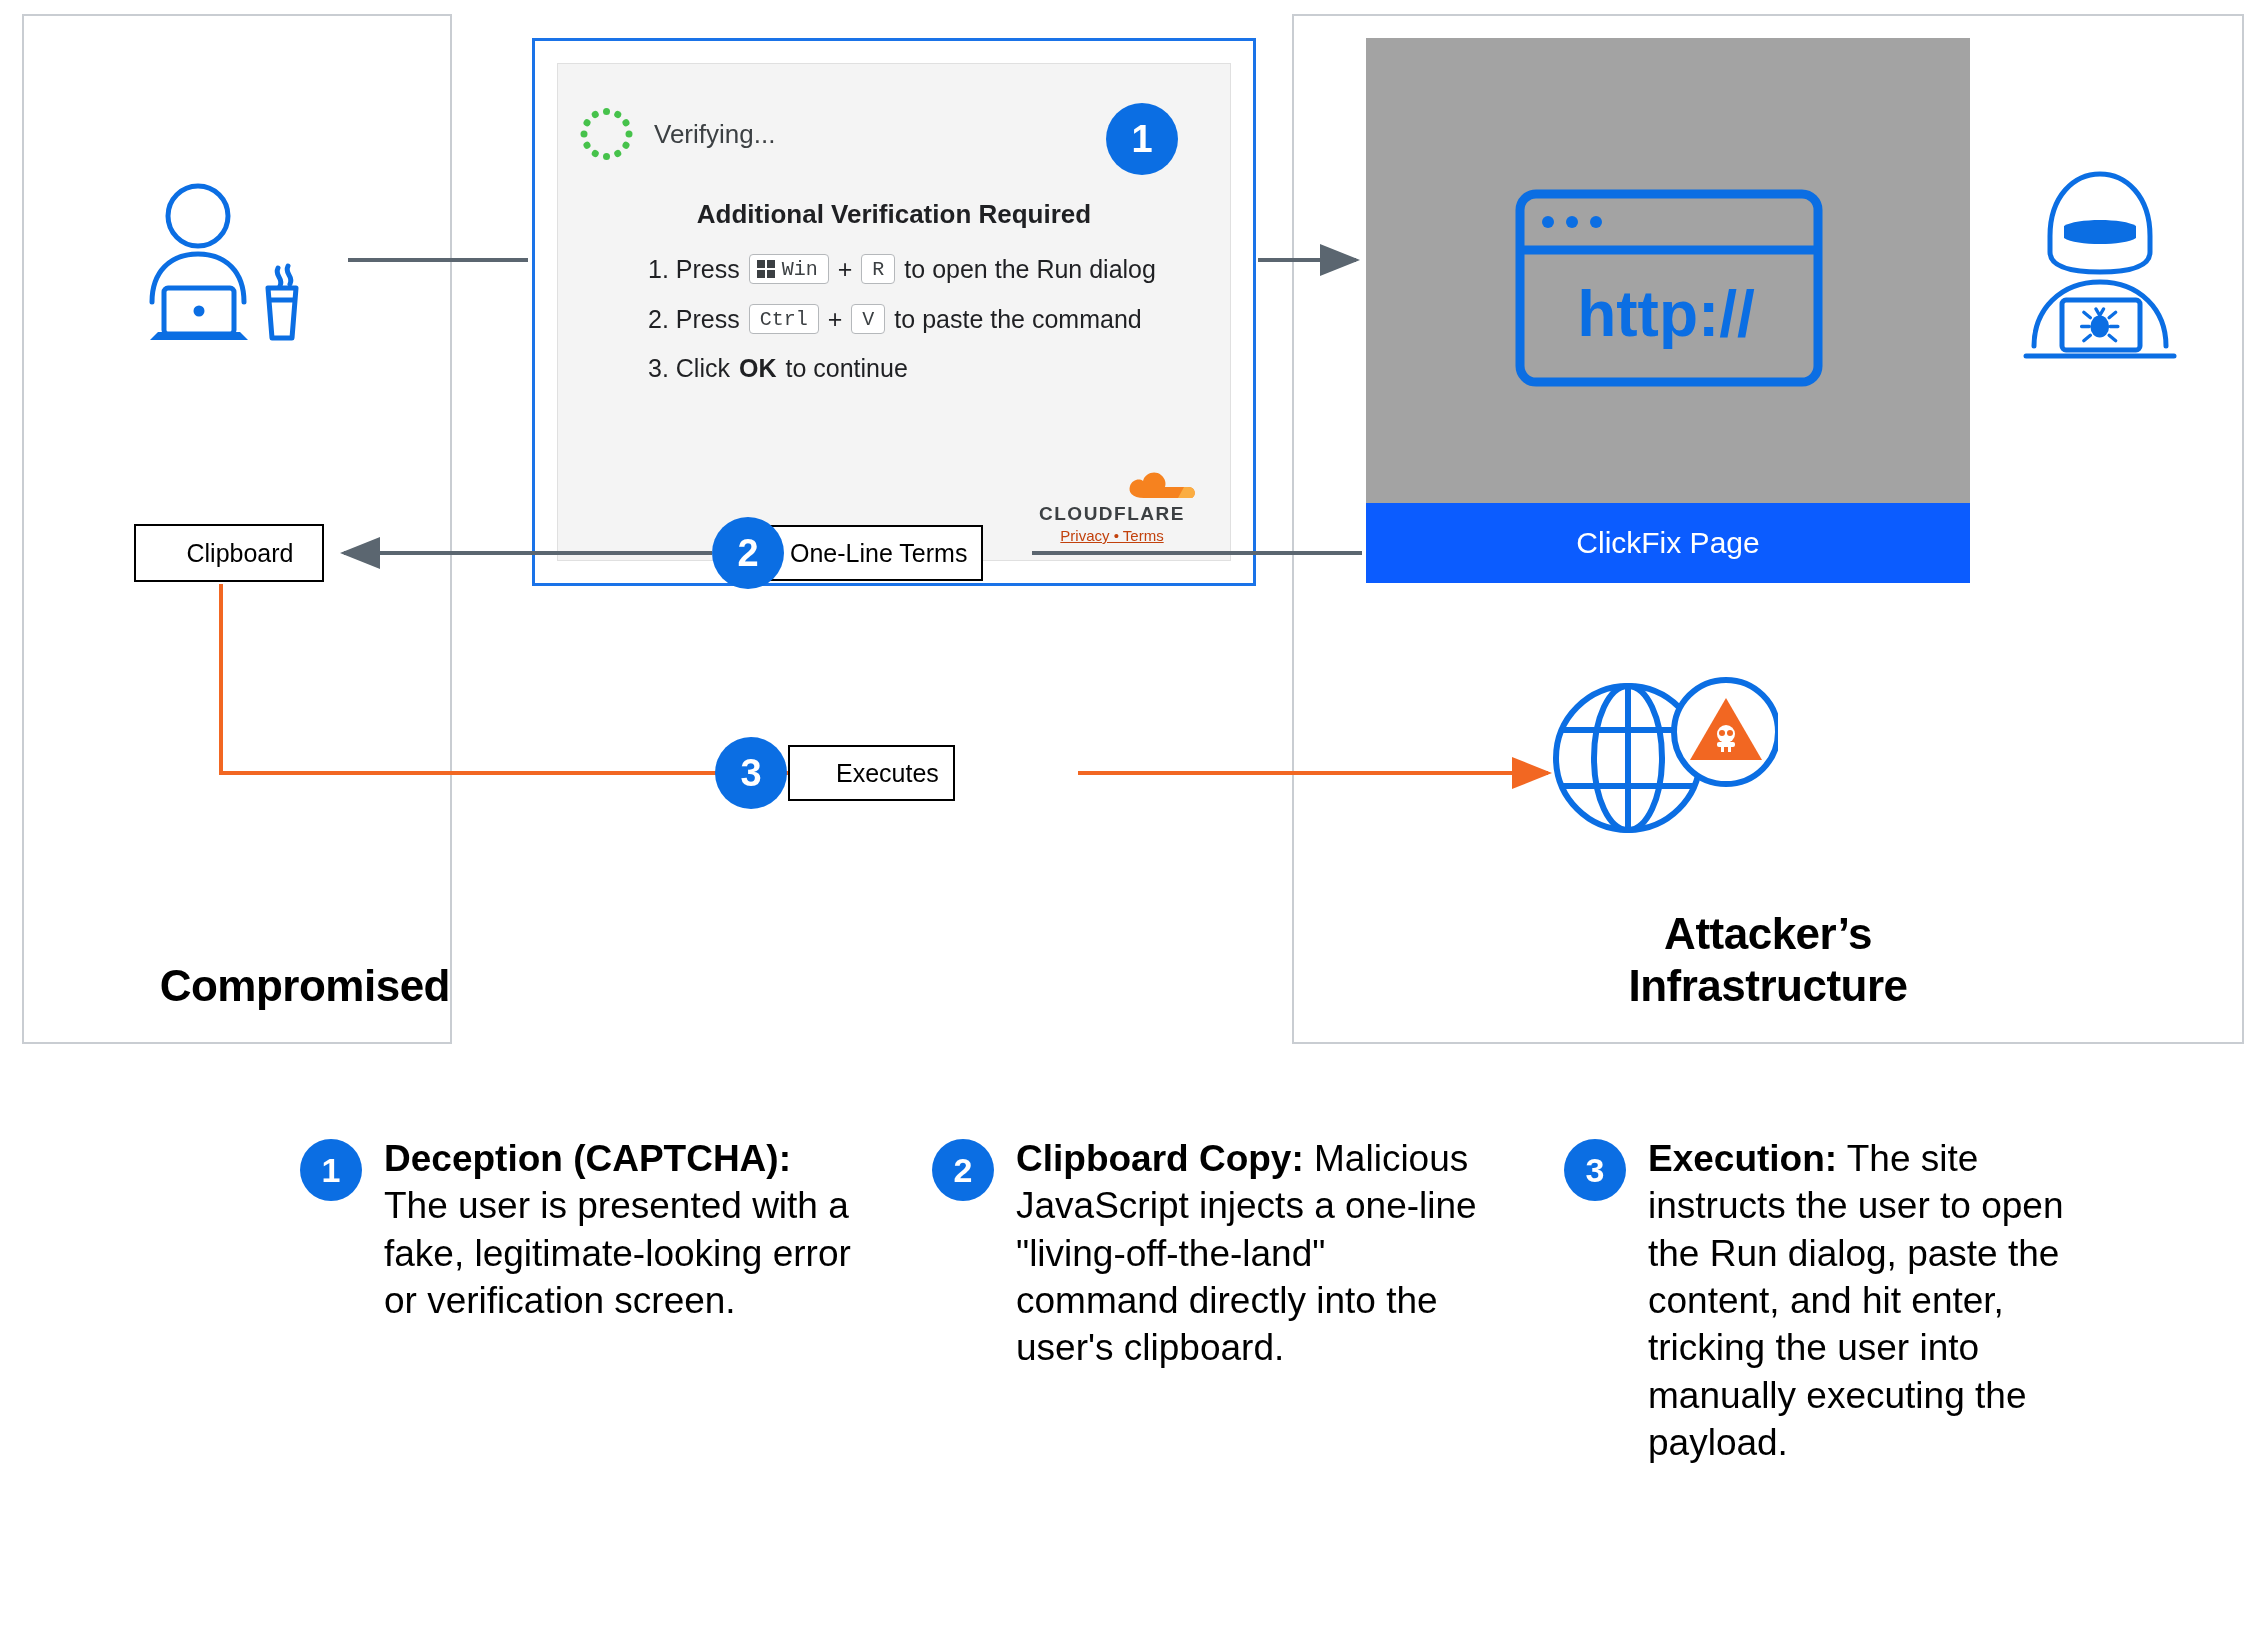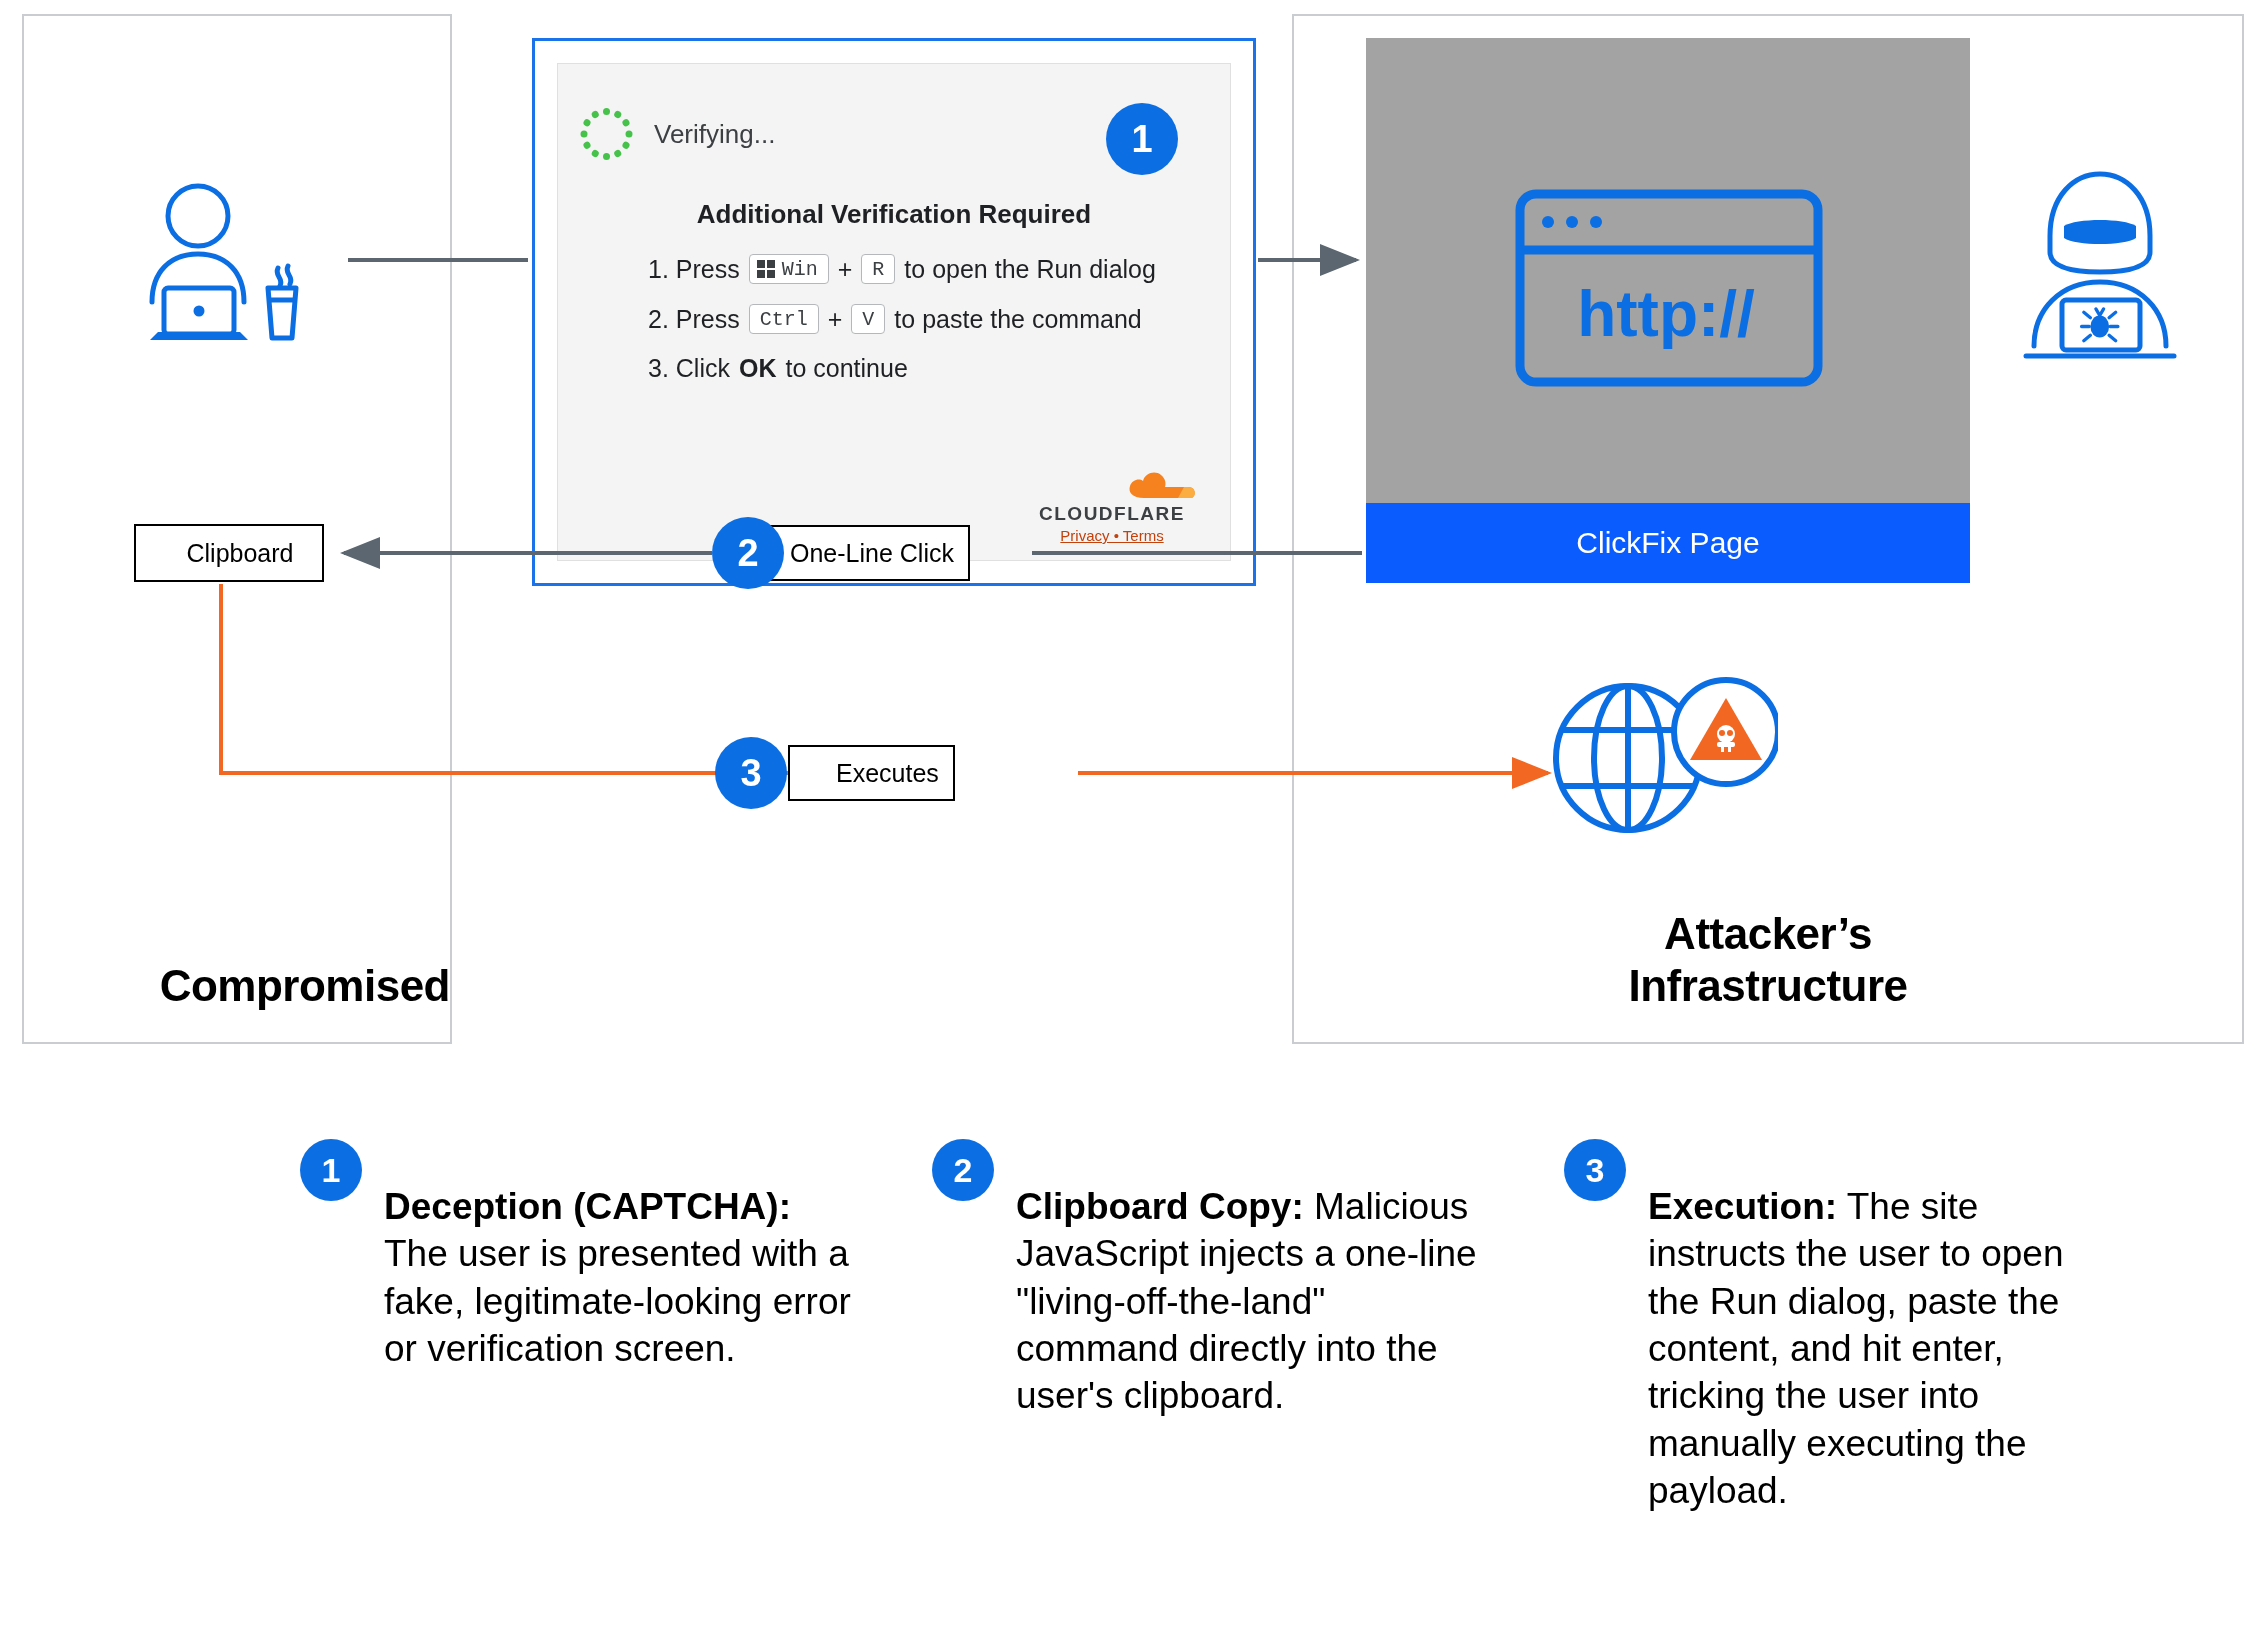--- a/index.html
+++ b/index.html
@@ -311,21 +311,20 @@
     font-weight: bold;
     display: flex;
     align-items: center;
     justify-content: center;
     margin-top: 4px;
   }
   .legend-text {
     font-size: 37px;
     line-height: 1.28;
     color: #000;
-    margin-top: 48px;
   }
   .legend-title {
     font-weight: bold;
   }
 </style>
 </head>
 <body>
 
 <div class="zone" id="zone-endpoint">
   <div class="zone-title">
@@ -490,21 +489,21 @@
   <line x1="1258" y1="260" x2="1356" y2="260" stroke="#5b6670" stroke-width="4" marker-end="url(#arrow-gray)"></line>
 
   <line x1="1362" y1="553" x2="1032" y2="553" stroke="#5b6670" stroke-width="4"></line>
   <line x1="712" y1="553" x2="344" y2="553" stroke="#5b6670" stroke-width="4" marker-end="url(#arrow-gray)"></line>
 
   <path d="M221 584 L221 773 L788 773" stroke="#f26722" stroke-width="4" fill="none"></path>
   <line x1="1078" y1="773" x2="1548" y2="773" stroke="#f26722" stroke-width="4" marker-end="url(#arrow-orange)"></line>
 </svg>
 
 <div class="edge-label" id="label-loader">
-  <span>One-Line Click</span>
+  <span>One-Line Terms</span>
 </div>
 <div class="edge-label" id="label-exec">
   <span>Executes</span>
 </div>
 
 <div class="badge" id="badge-1">1</div>
 <div class="badge" id="badge-2">2</div>
 <div class="badge" id="badge-3">3</div>
 
 <div id="legend">

